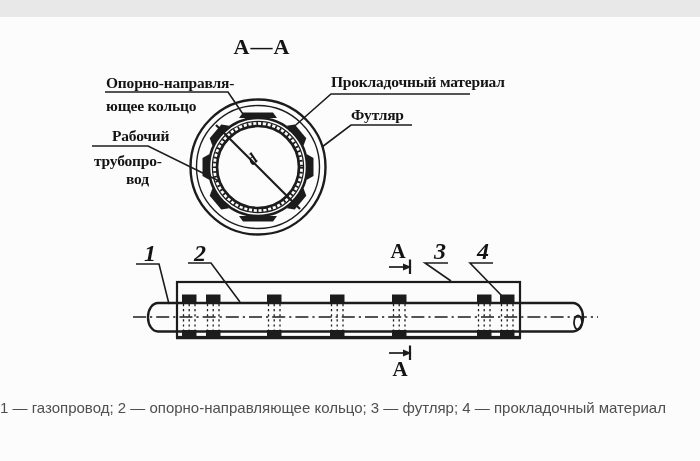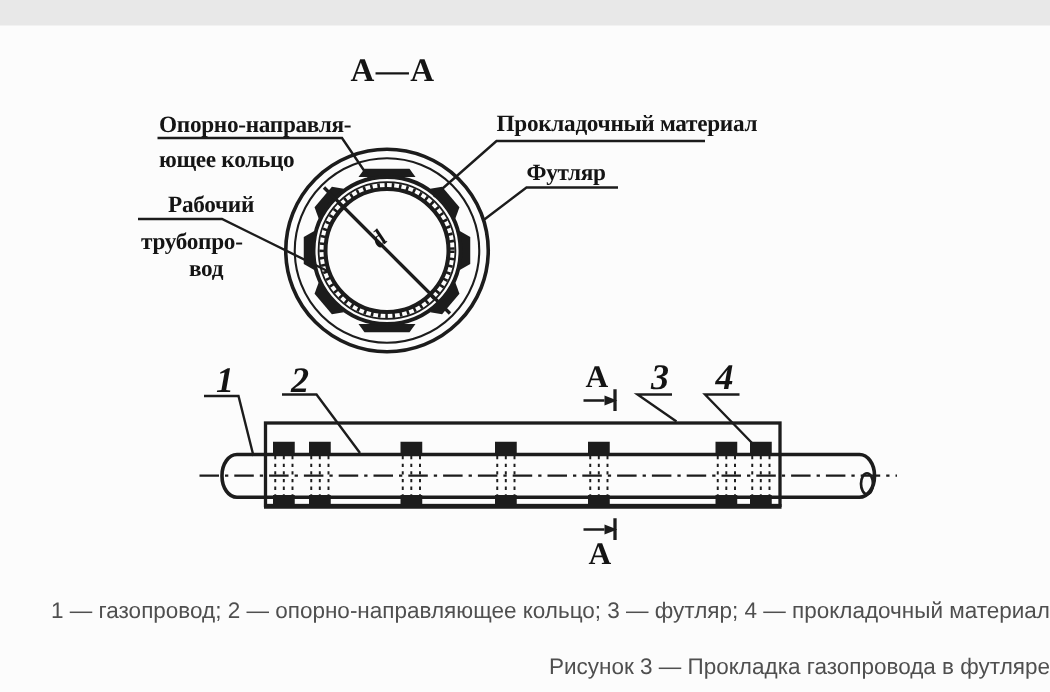--- a/index.html
+++ b/index.html
@@ -19,21 +19,21 @@
   .leader{stroke:var(--line); stroke-width:1.6; fill:none; stroke-linejoin:miter;}
   .stipple{stroke:var(--line); stroke-width:3.8; stroke-dasharray:1.7 3.1; fill:none;}
   .centerline{stroke:var(--line); stroke-width:1.5; stroke-dasharray:13 4 2.2 4; fill:none;}
   text{fill:var(--label-text);}
   .lbl{font:bold 15.5px "Liberation Serif", serif; letter-spacing:-0.2px;}
   .num{font:bold italic 24px "Liberation Serif", serif;}
   .ttl{font:bold 22px "Liberation Serif", serif; letter-spacing:1px;}
   .sec{font:bold 21px "Liberation Serif", serif;}
   .dia{font:bold italic 16px "Liberation Serif", serif;}
   .caption-line{
-    position:absolute; left:0; width:700px; text-align:right;
+    position:absolute; left:0; width:700px; text-align:left;
     font-family:"Liberation Sans", sans-serif; font-size:15px; color:var(--caption-text);
   }
   .caption-legend{top:382px;}
   .caption-figure{top:419px;}
 </style>
 </head>
 <body>
 
 <div class="stage">
 
@@ -128,15 +128,14 @@
       <g>
         <line x1="389" y1="336" x2="403" y2="336" class="stroke" stroke-width="1.7"></line>
         <polygon points="403,332.6 411.5,336 403,339.4" class="fillblk"></polygon>
         <line x1="410" y1="328.5" x2="410" y2="343" class="stroke" stroke-width="2.2"></line>
         <text class="sec" x="400" y="359" text-anchor="middle">А</text>
       </g>
     </g>
   </svg>
 
   <div class="caption-line caption-legend">1 — газопровод; 2 — опорно-направляющее кольцо; 3 — футляр; 4 — прокладочный материал</div>
-  <div class="caption-line caption-figure">Рисунок 3 — Прокладка газопровода в футляре</div>
 
 </div>
 
 </body></html>

